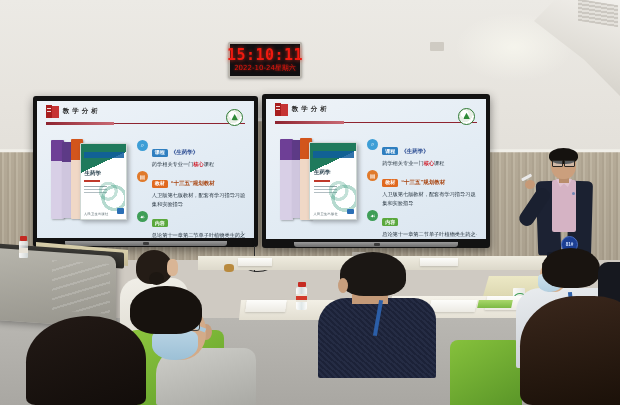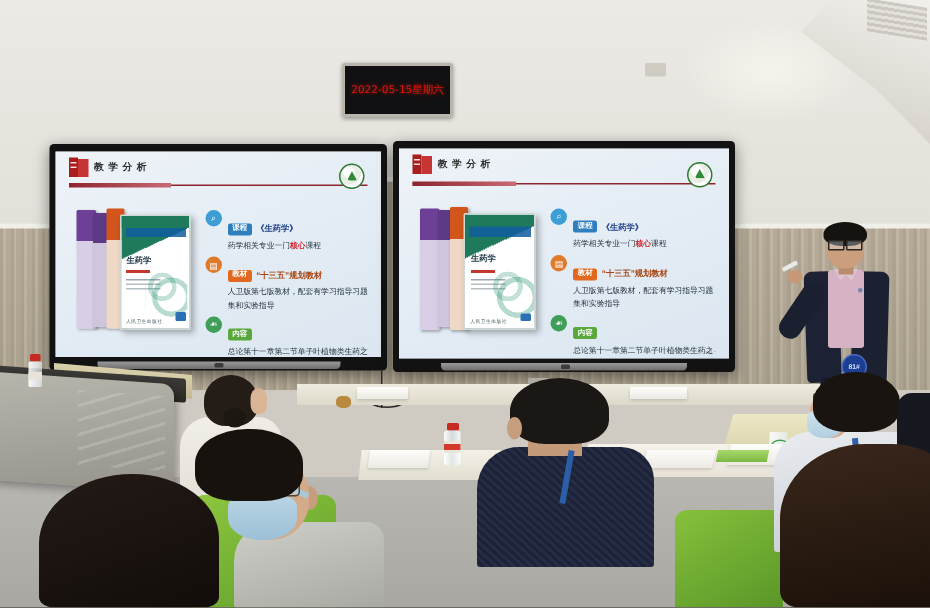--- a/index.html
+++ b/index.html
@@ -280,21 +280,22 @@
   <div class="ceiling-glow"></div>
   <div class="ceiling-soffit">
     <div class="soffit-vent"></div>
   </div>
   <div class="wainscot"></div>
   <div class="wainscot-shadow"></div>
   <div class="wainscot-trim"></div>
   <div class="wallplate"></div>
 
   <div class="clock">
-    <div class="clock-date">2022-05-15星期六</div>
+    <div class="clock-time">15:10:11</div>
+    <div class="clock-date">2022-10-24星期六</div>
   </div>
 
   <div class="panel" id="panel-left">
     <div class="panel-screen">
       <div class="slide">
         <div class="slide-header">
           <div class="slide-title-wrap">
             <div class="book-icon">
               <div class="bk1"></div>
                 <div class="bk2"></div>

